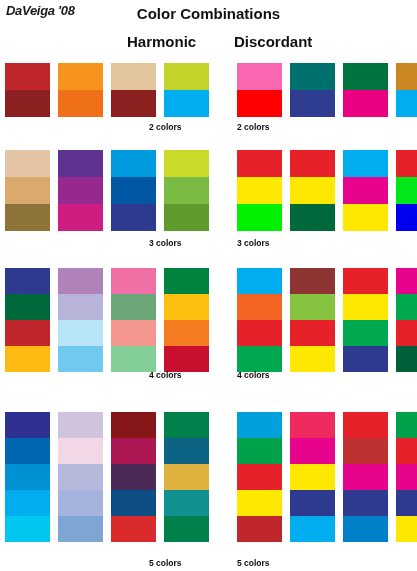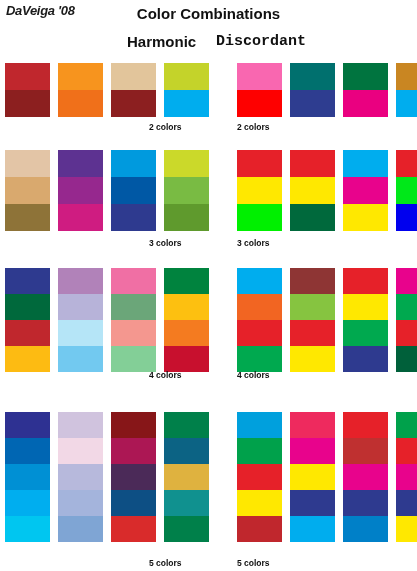--- a/index.html
+++ b/index.html
@@ -44,21 +44,21 @@
     height: 16px;
   }
   .col-header {
     position: absolute;
     font-size: 15px;
     font-weight: bold;
     color: #111111;
     white-space: nowrap;
   }
   #header-harmonic { left: 127px; top: 0; }
-  #header-discordant { left: 216px; top: 0; font-family: Liberation Mono, monospace; }
+  #header-discordant { left: 234px; top: 0; }
 
   .row {
     position: absolute;
     left: 0;
     width: 417px;
   }
   .group {
     position: absolute;
     top: 0;
   }

